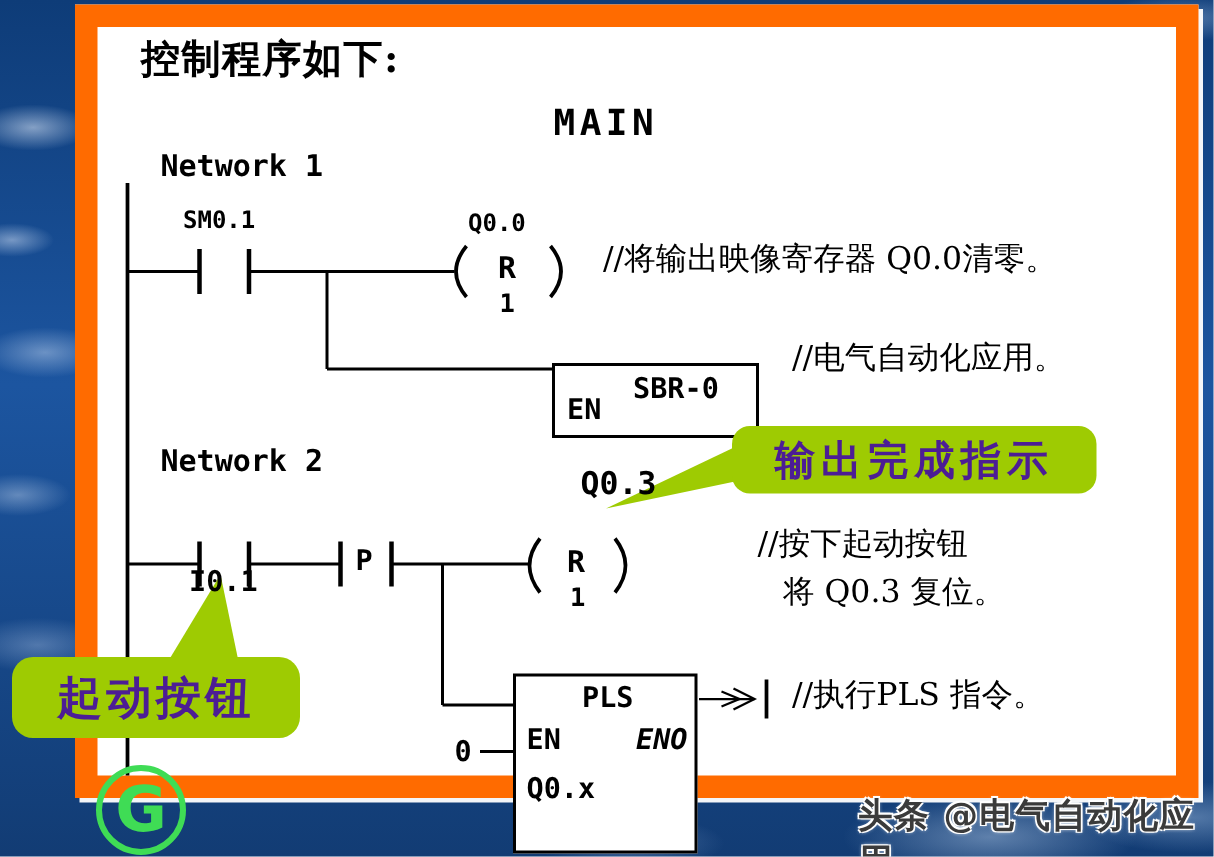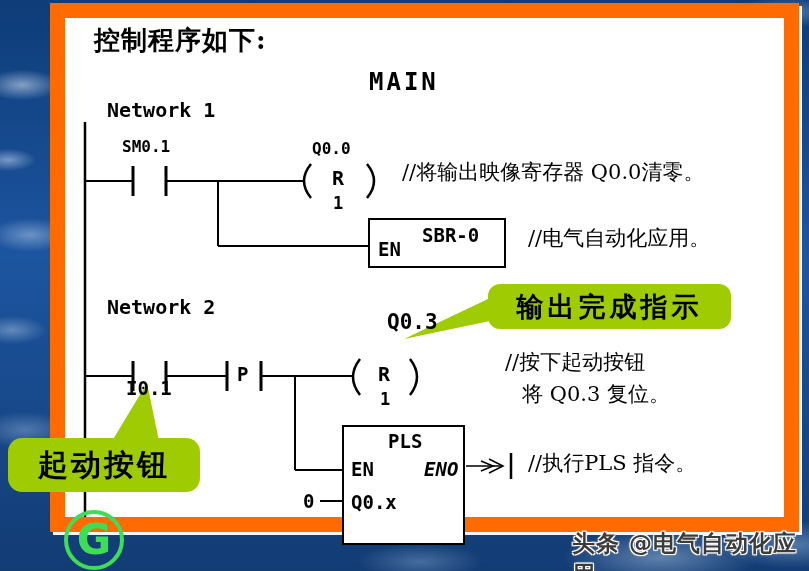--- a/index.html
+++ b/index.html
@@ -21,25 +21,25 @@
   .slide{
     position:absolute;left:50px;top:3px;width:749px;height:529px;
     box-sizing:border-box;border:15px solid #ff6b00;background:#ffffff;
     box-shadow:3px 3px 0 rgba(255,255,255,.95);
   }
   svg.lines{position:absolute;left:0;top:0;}
   .lbl{position:absolute;line-height:1;white-space:nowrap;color:#000;}
   .mono{font-family:"DejaVu Sans Mono","Liberation Mono",monospace;font-weight:bold;}
   .serif{font-family:"DejaVu Serif","Liberation Serif",serif;}
   .comment{font-size:21px;color:#000;}
-  .opbox{position:absolute;box-sizing:border-box;border:2px solid #000;background:#fff;}
+  .opbox{position:absolute;box-sizing:border-box;border:2px solid #000;background:#fff;margin-top:24px;}
   .opbox .lbl{position:absolute;}
   .callout{
     position:absolute;display:flex;align-items:center;justify-content:center;
-    background:#9ecb02;color:#000000;font-weight:bold;
+    background:#9ecb02;color:#4c1d95;font-weight:bold;
     font-family:"DejaVu Serif","Liberation Serif",serif;
   }
   .g-ring{
     position:absolute;left:64px;top:510px;width:60px;height:60px;box-sizing:border-box;
     border:4px solid #3fdc55;border-radius:50%;
     display:flex;align-items:center;justify-content:center;
   }
   .g-ring span{color:#3fdc55;font-size:42px;font-weight:bold;line-height:1;
     font-family:"DejaVu Sans","Liberation Sans",sans-serif;}
   .watermark{

